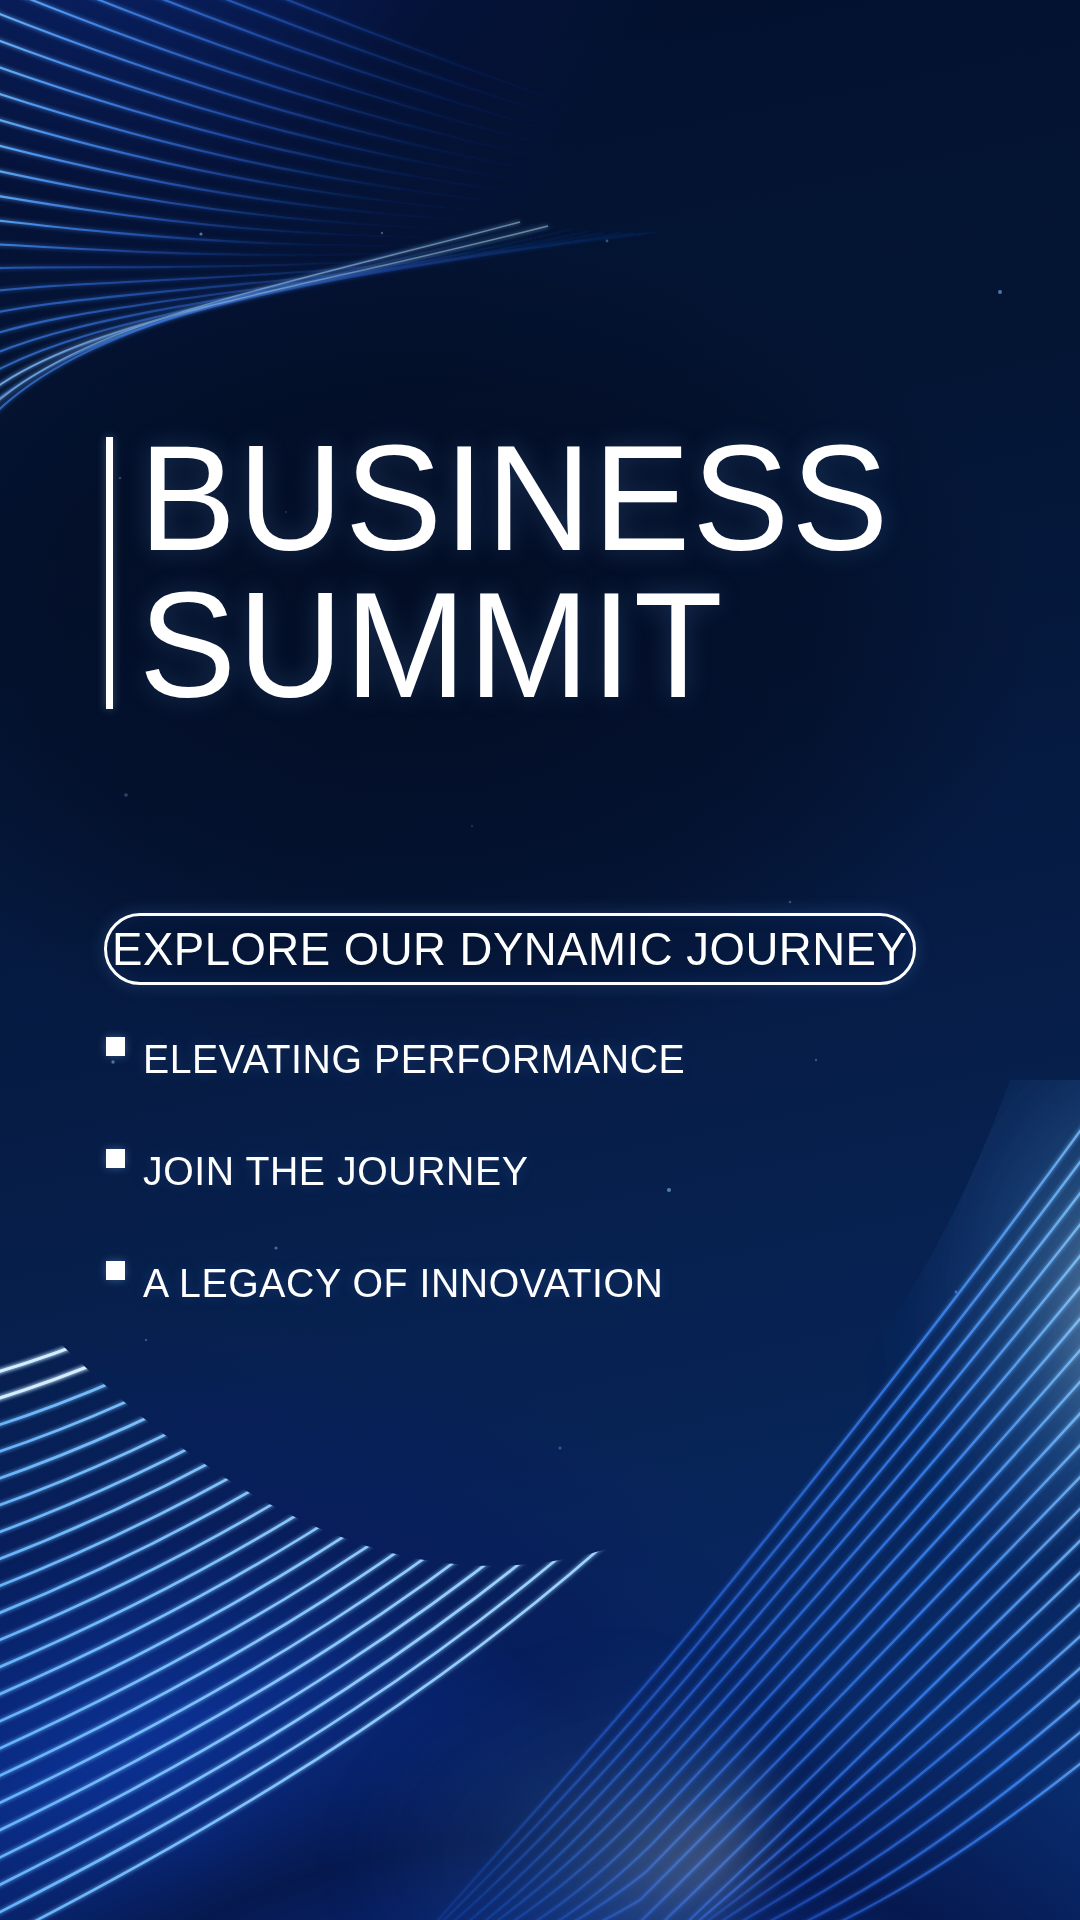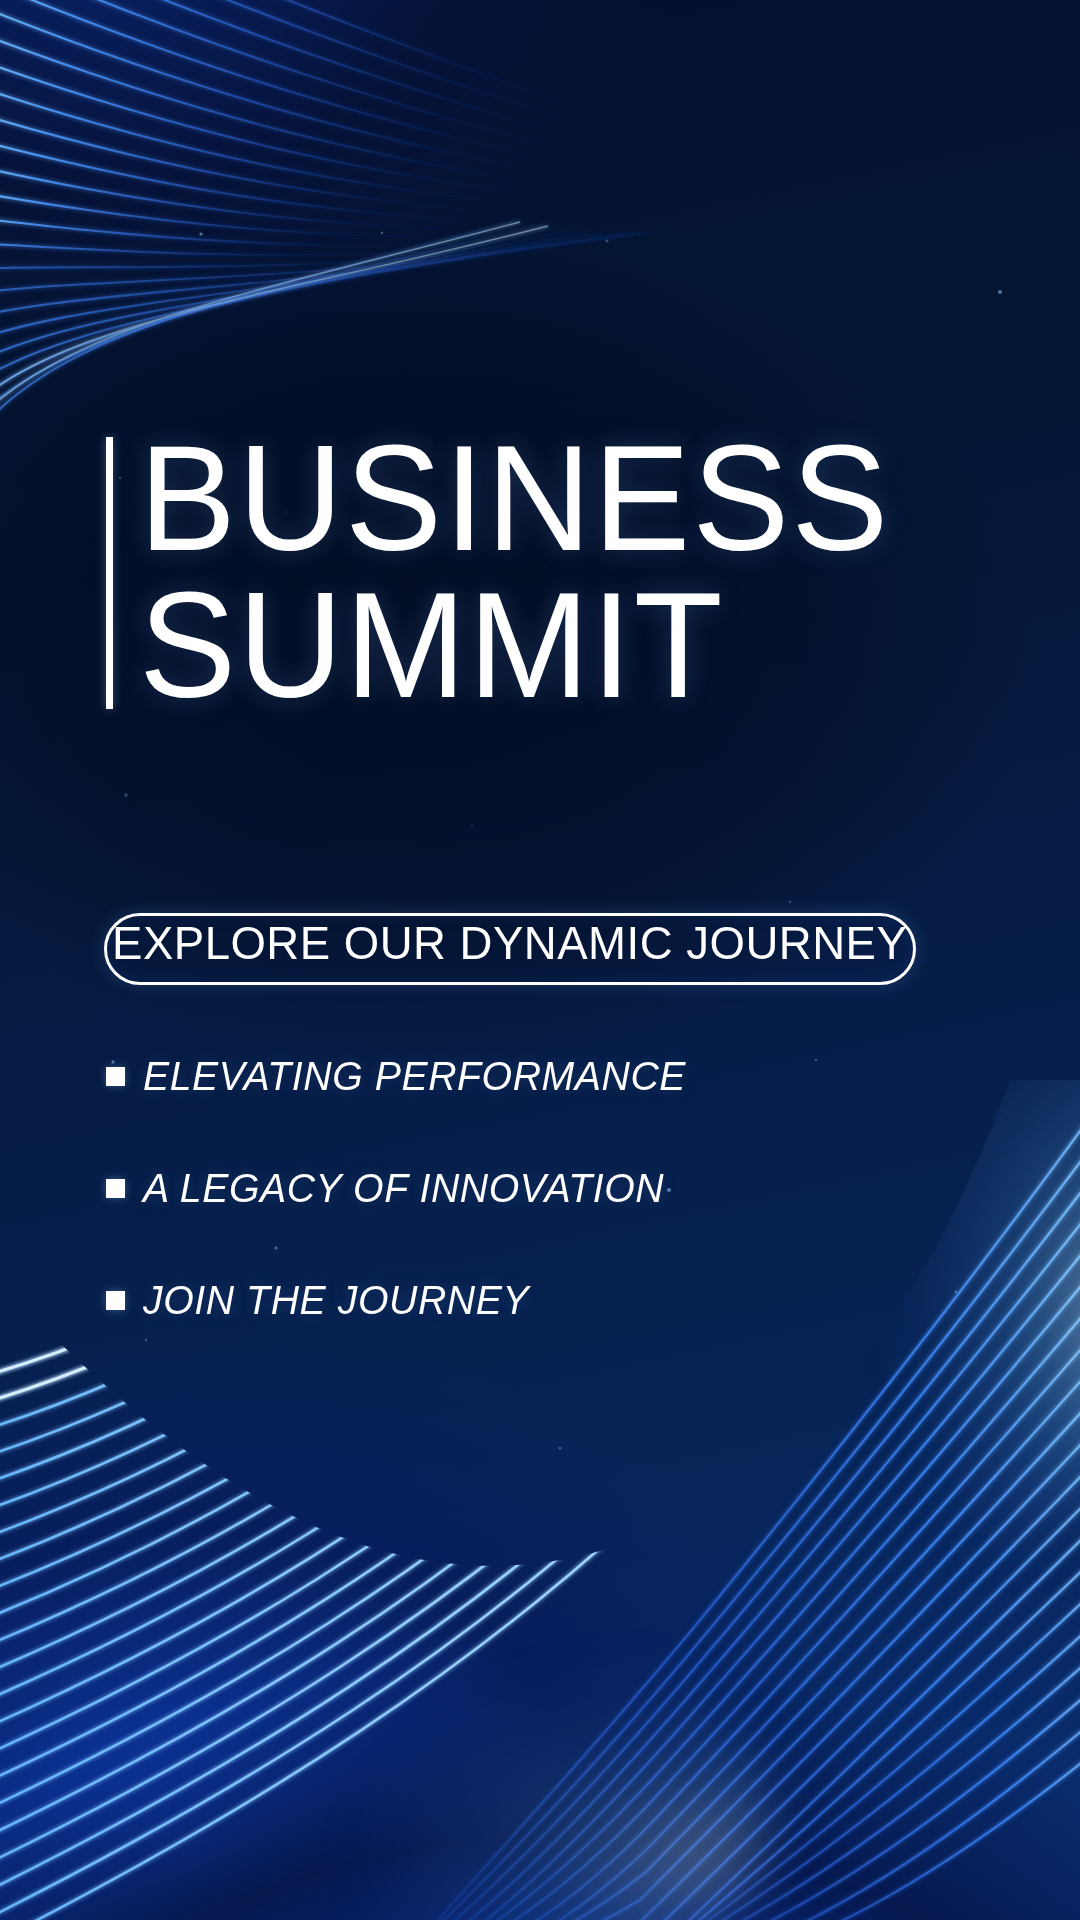--- a/index.html
+++ b/index.html
@@ -77,43 +77,42 @@
     text-shadow:0 0 26px rgba(120,180,255,0.22);
   }
 
   
   .pill {
     position:absolute;
     left:104px; top:888px;
     width:812px; height:72px;
     border:3px solid #ffffff;
     border-radius:40px;
-    display:flex; justify-content:center;
+    display:flex; align-items:center; justify-content:center;
     box-shadow:0 0 18px rgba(120,180,255,0.20), inset 0 0 18px rgba(80,140,255,0.10);
   }
   .pill-label {
     color:#ffffff;
     font-family:"Liberation Sans Narrow","Liberation Sans", sans-serif;
     font-size:46px;
     letter-spacing:0.5px;
     white-space:nowrap;
     transform:scaleX(0.99);
   }
 
   
   .bullets {
     position:absolute;
     left:106px; top:1012px;
     width:780px;
   }
   .bullet-row {
-    display:flex; align-items:center;
+    display:flex; 
     height:78px;
     margin-bottom:34px;
-    font-style:italic;
   }
   .bullet-mark {
     width:19px; height:19px;
     background:#ffffff;
     flex:0 0 auto;
     margin-right:18px;
     box-shadow:0 0 8px rgba(150,200,255,0.35);
   }
   .bullet-text {
     color:#ffffff;
@@ -318,23 +317,23 @@
     <div class="bullets">
 
       <div class="bullet-row">
         <span class="bullet-mark"></span>
         <span class="bullet-text">ELEVATING PERFORMANCE</span>
       </div>
 
 
       <div class="bullet-row">
         <span class="bullet-mark"></span>
-        <span class="bullet-text">A LEGACY OF INNOVATION</span>
+        <span class="bullet-text">JOIN THE JOURNEY</span>
       </div>
 
       <div class="bullet-row">
         <span class="bullet-mark"></span>
-        <span class="bullet-text">JOIN THE JOURNEY</span>
+        <span class="bullet-text">A LEGACY OF INNOVATION</span>
       </div>
 
     </div>
   </div>
 </div>
 
 </body></html>

